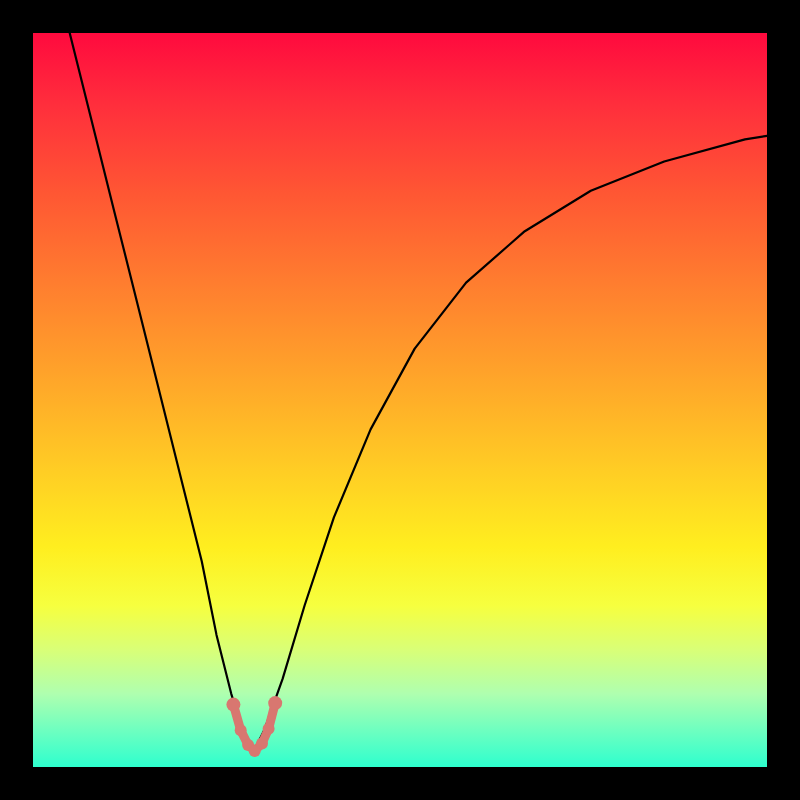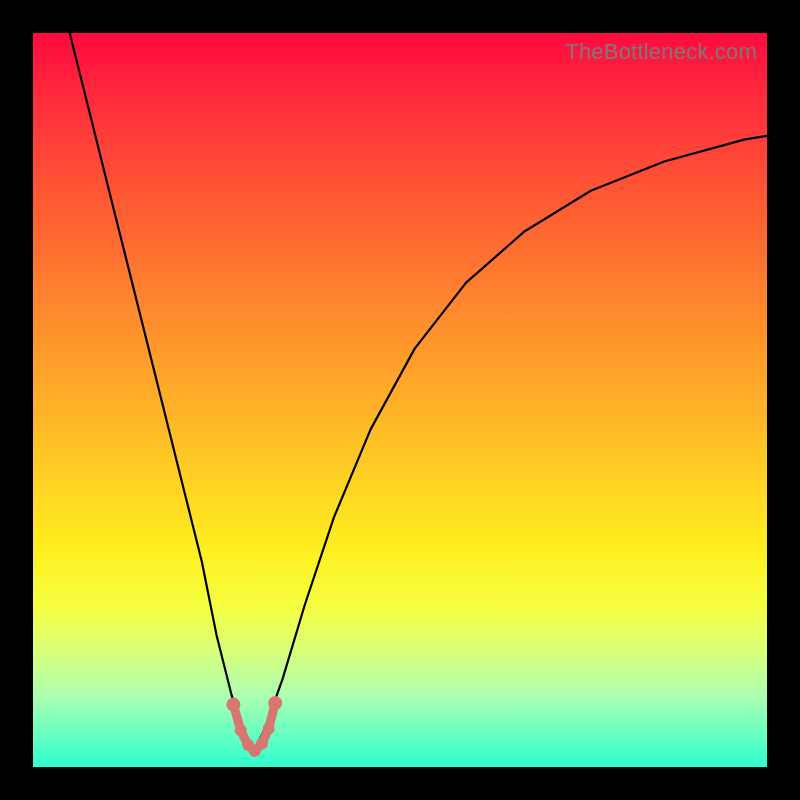--- a/index.html
+++ b/index.html
@@ -63,21 +63,20 @@
     stroke-linecap: round;
     fill: none;
   }
 </style>
 </head>
 <body>
 
 <div class="frame">
   <div class="plot-area">
 
-    <span class="watermark">TheBottleneck.com</span>
 
     <svg class="curve" viewBox="0 0 734 734">
       <path id="main-curve" class="curve-path" d="M36.7 0.0 L58.7 88.1 L80.7 176.2 L102.8 264.2 L124.8 352.3 L146.8 440.4 L168.8 528.5 L183.5 601.9 L198.2 660.6 L209.2 697.3 L220.2 719.3 L231.2 697.3 L249.6 645.9 L271.6 572.5 L300.9 484.4 L337.6 396.4 L381.7 315.6 L433.1 249.6 L491.8 198.2 L557.8 157.8 L631.2 128.5 L712.0 106.4 L734.0 102.8"></path>
       <g id="marker-group">
           <path d="M200.4 671.6 L207.7 697.3 L215.1 712.0 L221.7 717.9 L229.0 710.5 L235.6 695.8 L242.2 670.1" class="marker-line"></path>
           <circle cx="200.4" cy="671.6" r="7" class="marker-circle"></circle>
           <circle cx="207.7" cy="697.3" r="6" class="marker-circle"></circle>
           <circle cx="215.1" cy="712.0" r="6" class="marker-circle"></circle>
           <circle cx="221.7" cy="717.9" r="6" class="marker-circle"></circle>
           <circle cx="229.0" cy="710.5" r="6" class="marker-circle"></circle>

